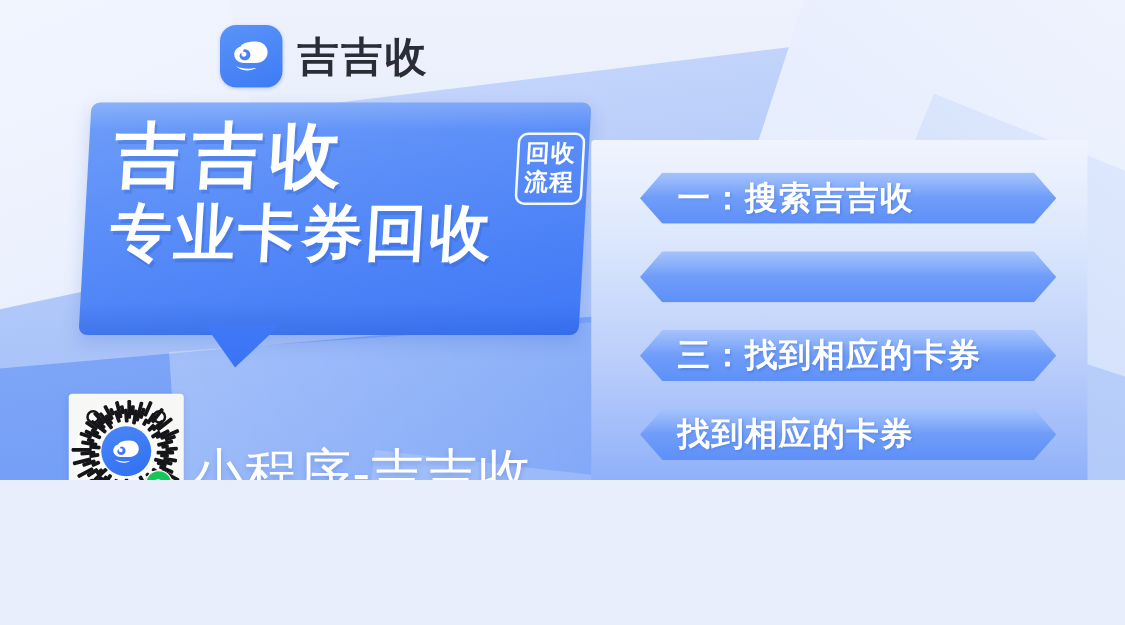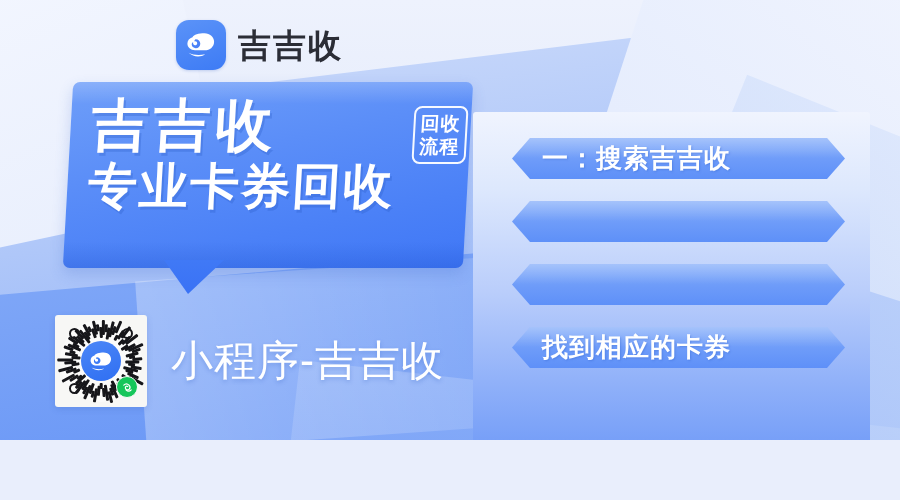--- a/index.html
+++ b/index.html
@@ -2,21 +2,21 @@
 <html><head>
 <meta charset="utf-8">
 <style>
   html,body{margin:0;padding:0;}
   body{
     width:900px;height:500px;overflow:hidden;
     font-family:"Liberation Sans","DejaVu Sans",sans-serif;
     background:#e9eefc;
   }
   #poster{
-    position:relative;width:900px;height:440px;overflow:hidden;
+    position:relative;width:900px;height:384px;overflow:hidden;
     background:linear-gradient(160deg,#eef2fd 0%,#e4ebfc 28%,#c9d8fb 52%,#6f97f7 78%,#5387f6 100%);
   }
 
   
   .bgshape{position:absolute;pointer-events:none;}
 
   .bg-topwash{
     left:0;top:0;width:900px;height:250px;
     background:linear-gradient(180deg,#eef2fd 0%,#e8eefc 45%,#dde7fb 100%);
   }
@@ -115,21 +115,21 @@
     border:2px solid rgba(255,255,255,.95);border-radius:8px;
     display:flex;flex-direction:column;align-items:center;justify-content:center;
     transform:skewX(-3.2deg);
   }
   .banner-badge span{
     color:#fff;font-size:19px;font-weight:bold;line-height:1.22;
     font-family:"Liberation Serif","DejaVu Serif",serif;letter-spacing:1px;
   }
 
   
-  .mp-row{position:absolute;left:55px;top:315px;display:flex;align-items:center;gap:24px;}
+  .mp-row{position:absolute;left:55px;top:315px;display:flex;align-items:flex-end;gap:6px;}
   .qr-card{
     width:92px;height:92px;background:#f7f7f5;border-radius:3px;
     position:relative;overflow:hidden;
     box-shadow:0 2px 6px rgba(50,90,180,.20);
   }
   .qr-ring{position:absolute;inset:5px;border-radius:50%;background:#fbfbfa;}
   .qr-dash{position:absolute;left:50%;top:50%;width:2.6px;background:#16161a;
            transform-origin:50% 0;border-radius:1px;}
   .qr-dot{position:absolute;border-radius:50%;border:2.2px solid #16161a;background:transparent;}
   .qr-core{
@@ -326,20 +326,21 @@
     <div class="steps-list" id="steps-list">
         <div class="step-bar">
           <div class="step-shine"></div>
           <div class="step-text">一：搜索吉吉收</div>
         </div>
         <div class="step-bar">
           <div class="step-shine"></div>
         </div>
         <div class="step-bar">
           <div class="step-shine"></div>
+          <div class="step-text">三：找到相应的卡券</div>
         </div>
         <div class="step-bar">
           <div class="step-shine"></div>
           <div class="step-text">找到相应的卡券</div>
         </div>
       </div>
   </div>
 
 </div>
 

